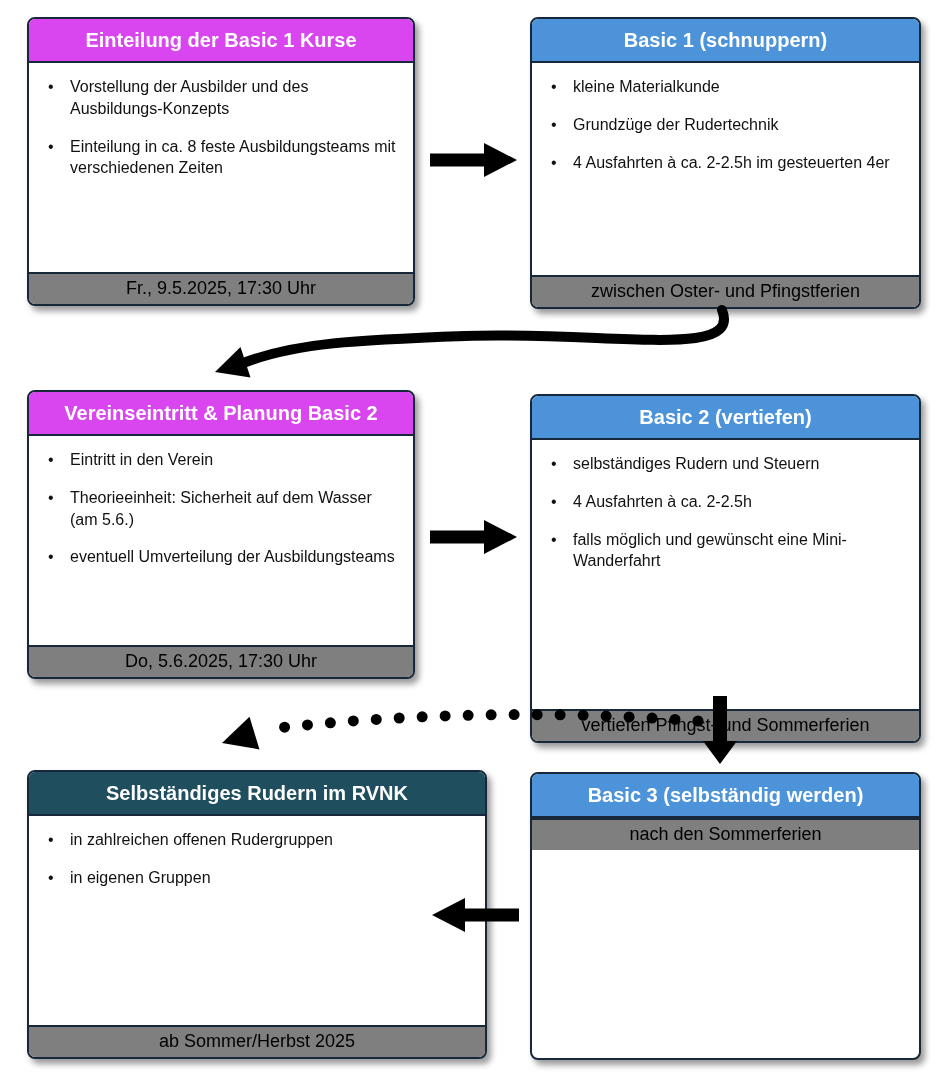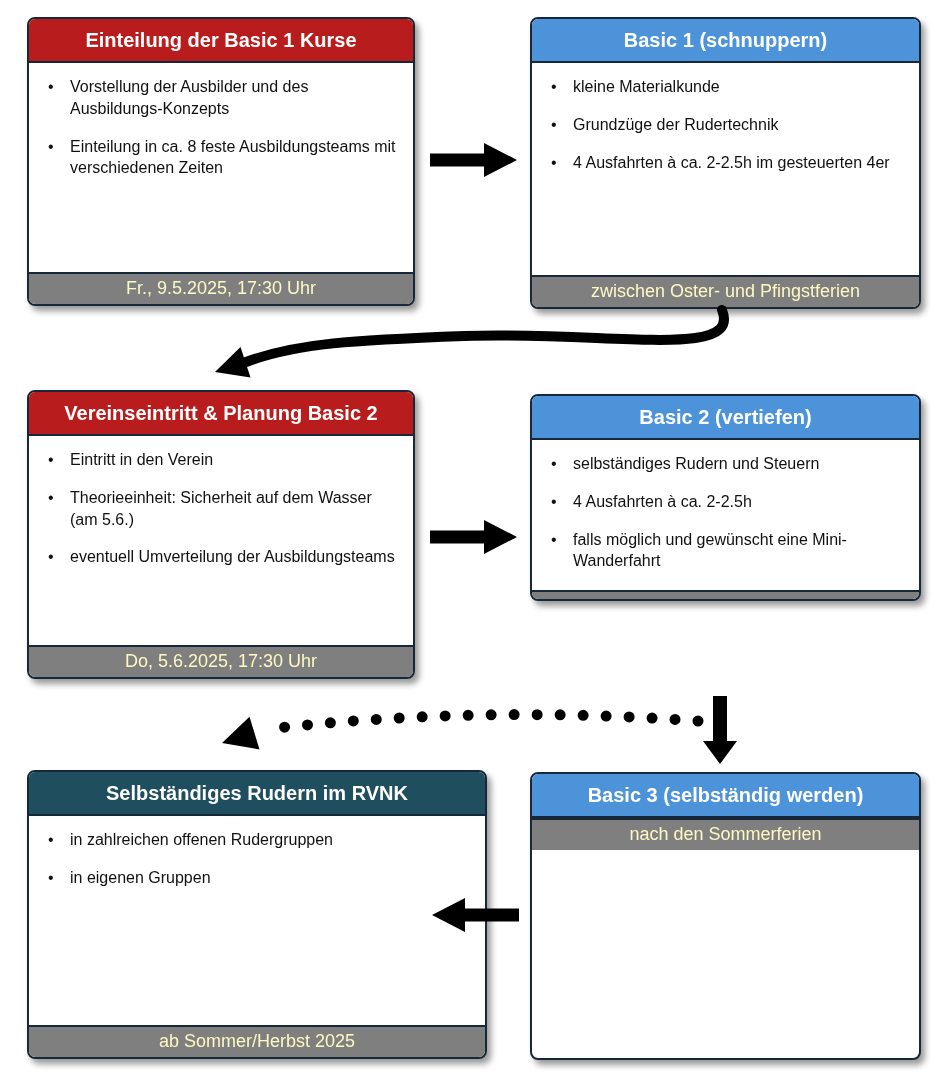--- a/index.html
+++ b/index.html
@@ -23,42 +23,42 @@
     box-sizing: border-box;
   }
   .box-header {
     color: #ffffff;
     font-weight: bold;
     font-size: 20px;
     text-align: center;
     padding: 10px 6px 9px 6px;
     border-bottom: 2.5px solid #16283a;
   }
-  .header-red  { background: #b91c1c; }
+  .header-red  { background: #d946ef; }
   .header-blue { background: #4D93D9; }
   .header-navy { background: #1F4E5F; }
   .box-body { flex: 1; padding: 13px 12px 2px 14px; }
   .bullets { margin: 0; padding: 0; list-style: none; }
   .bullets li {
     position: relative;
     padding-left: 27px;
     margin: 0 0 16px 0;
     font-size: 16px;
     line-height: 1.36;
     color: #111111;
   }
   .bullets li::before {
     content: "\2022";
     position: absolute;
     left: 5px;
     top: 0;
   }
   .box-footer {
     background: #7F7F7F;
-    color: #fef9c3;
+    color: #000000;
     text-align: center;
     font-size: 18px;
     padding: 4px 6px 5px 6px;
     border-top: 2.5px solid #16283a;
   }
   .arrow-layer {
     position: absolute;
     left: 0; top: 0;
     width: 940px; height: 1080px;
     pointer-events: none;
@@ -97,21 +97,21 @@
     <div class="box-body">
       <ul class="bullets">
         <li>Eintritt in den Verein</li>
         <li>Theorieeinheit: Sicherheit auf dem Wasser (am 5.6.)</li>
         <li>eventuell Umverteilung der Ausbildungsteams</li>
       </ul>
     </div>
     <div class="box-footer">Do, 5.6.2025, 17:30 Uhr</div>
   </div>
 
-  <div class="box" style="left:530px;top:394px;width:391px;height:207px">
+  <div class="box" style="left:530px;top:394px;width:391px;height:349px">
     <div class="box-header header-blue">Basic 2 (vertiefen)</div>
     <div class="box-body">
       <ul class="bullets">
         <li>selbständiges Rudern und Steuern</li>
         <li>4 Ausfahrten à ca. 2-2.5h</li>
         <li>falls möglich und gewünscht eine Mini-Wanderfahrt</li>
       </ul>
     </div>
     <div class="box-footer">vertiefen Pfingst- und Sommerferien</div>
   </div>

